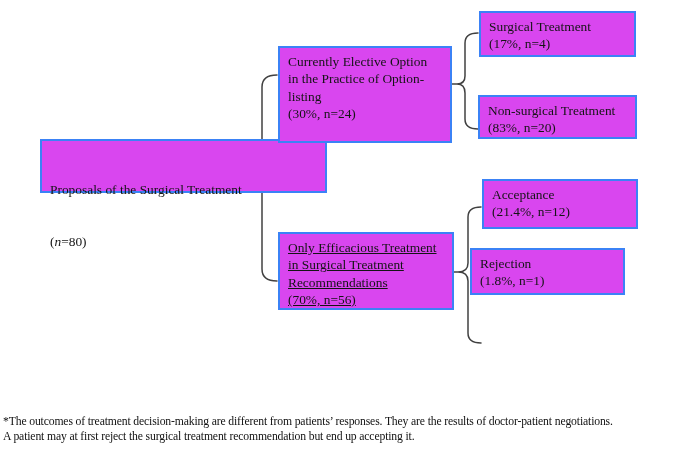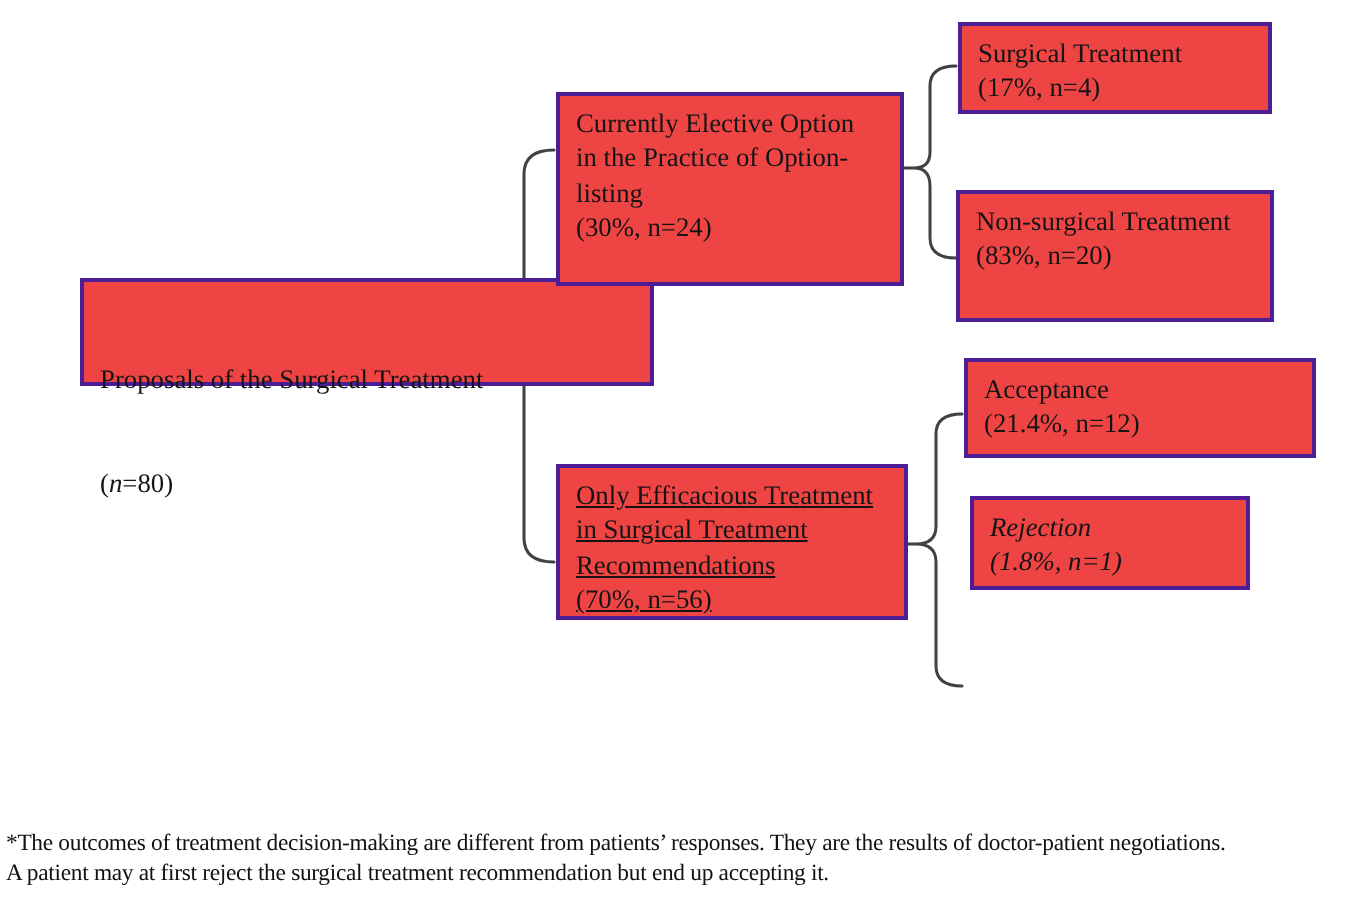--- a/index.html
+++ b/index.html
@@ -7,22 +7,22 @@
     position:relative;
     width:685px;height:450px;
     background:#ffffff;
     font-family:"Liberation Serif", serif;
     color:#141414;
     overflow:hidden;
   }
   .node{
     position:absolute;
     box-sizing:border-box;
-    border:2px solid #4c1d95;
-    background:#ef4444;
+    border:2px solid #3b82f6;
+    background:#d946ef;
     font-size:13.4px;
     line-height:17.4px;
     padding:5px 2px 5px 8px;
     white-space:pre;
   }
   .node .it{font-style:italic;}
   svg.connectors{
     position:absolute;left:0;top:0;
     pointer-events:none;
   }
@@ -65,27 +65,27 @@
 (30%, n=24)</div>
 
   <div class="node" style="left:278px;top:232px;width:176px;height:78px;text-decoration:underline;">Only Efficacious Treatment
 in Surgical Treatment
 Recommendations
 (70%, n=56)</div>
 
   <div class="node" style="left:479px;top:11px;width:157px;height:46px;">Surgical Treatment
 (17%, n=4)</div>
 
-  <div class="node" style="left:478px;top:95px;width:159px;height:66px;">Non-surgical Treatment
+  <div class="node" style="left:478px;top:95px;width:159px;height:44px;">Non-surgical Treatment
 (83%, n=20)</div>
 
-  <div class="node" style="left:482px;top:179px;width:176px;height:50px;">Acceptance
+  <div class="node" style="left:482px;top:179px;width:156px;height:50px;">Acceptance
 (21.4%, n=12)</div>
 
-  <div class="node" style="left:485px;top:248px;width:140px;height:47px;font-style:italic;">Rejection
+  <div class="node" style="left:470px;top:248px;width:155px;height:47px;">Rejection
 (1.8%, n=1)</div>
 
 
   <div class="footnote">
     <div>*The outcomes of treatment decision-making are different from patients’ responses. They are the results of doctor-patient negotiations.</div>
     <div>A patient may at first reject the surgical treatment recommendation but end up accepting it.</div>
   </div>
 
 </div>
 

